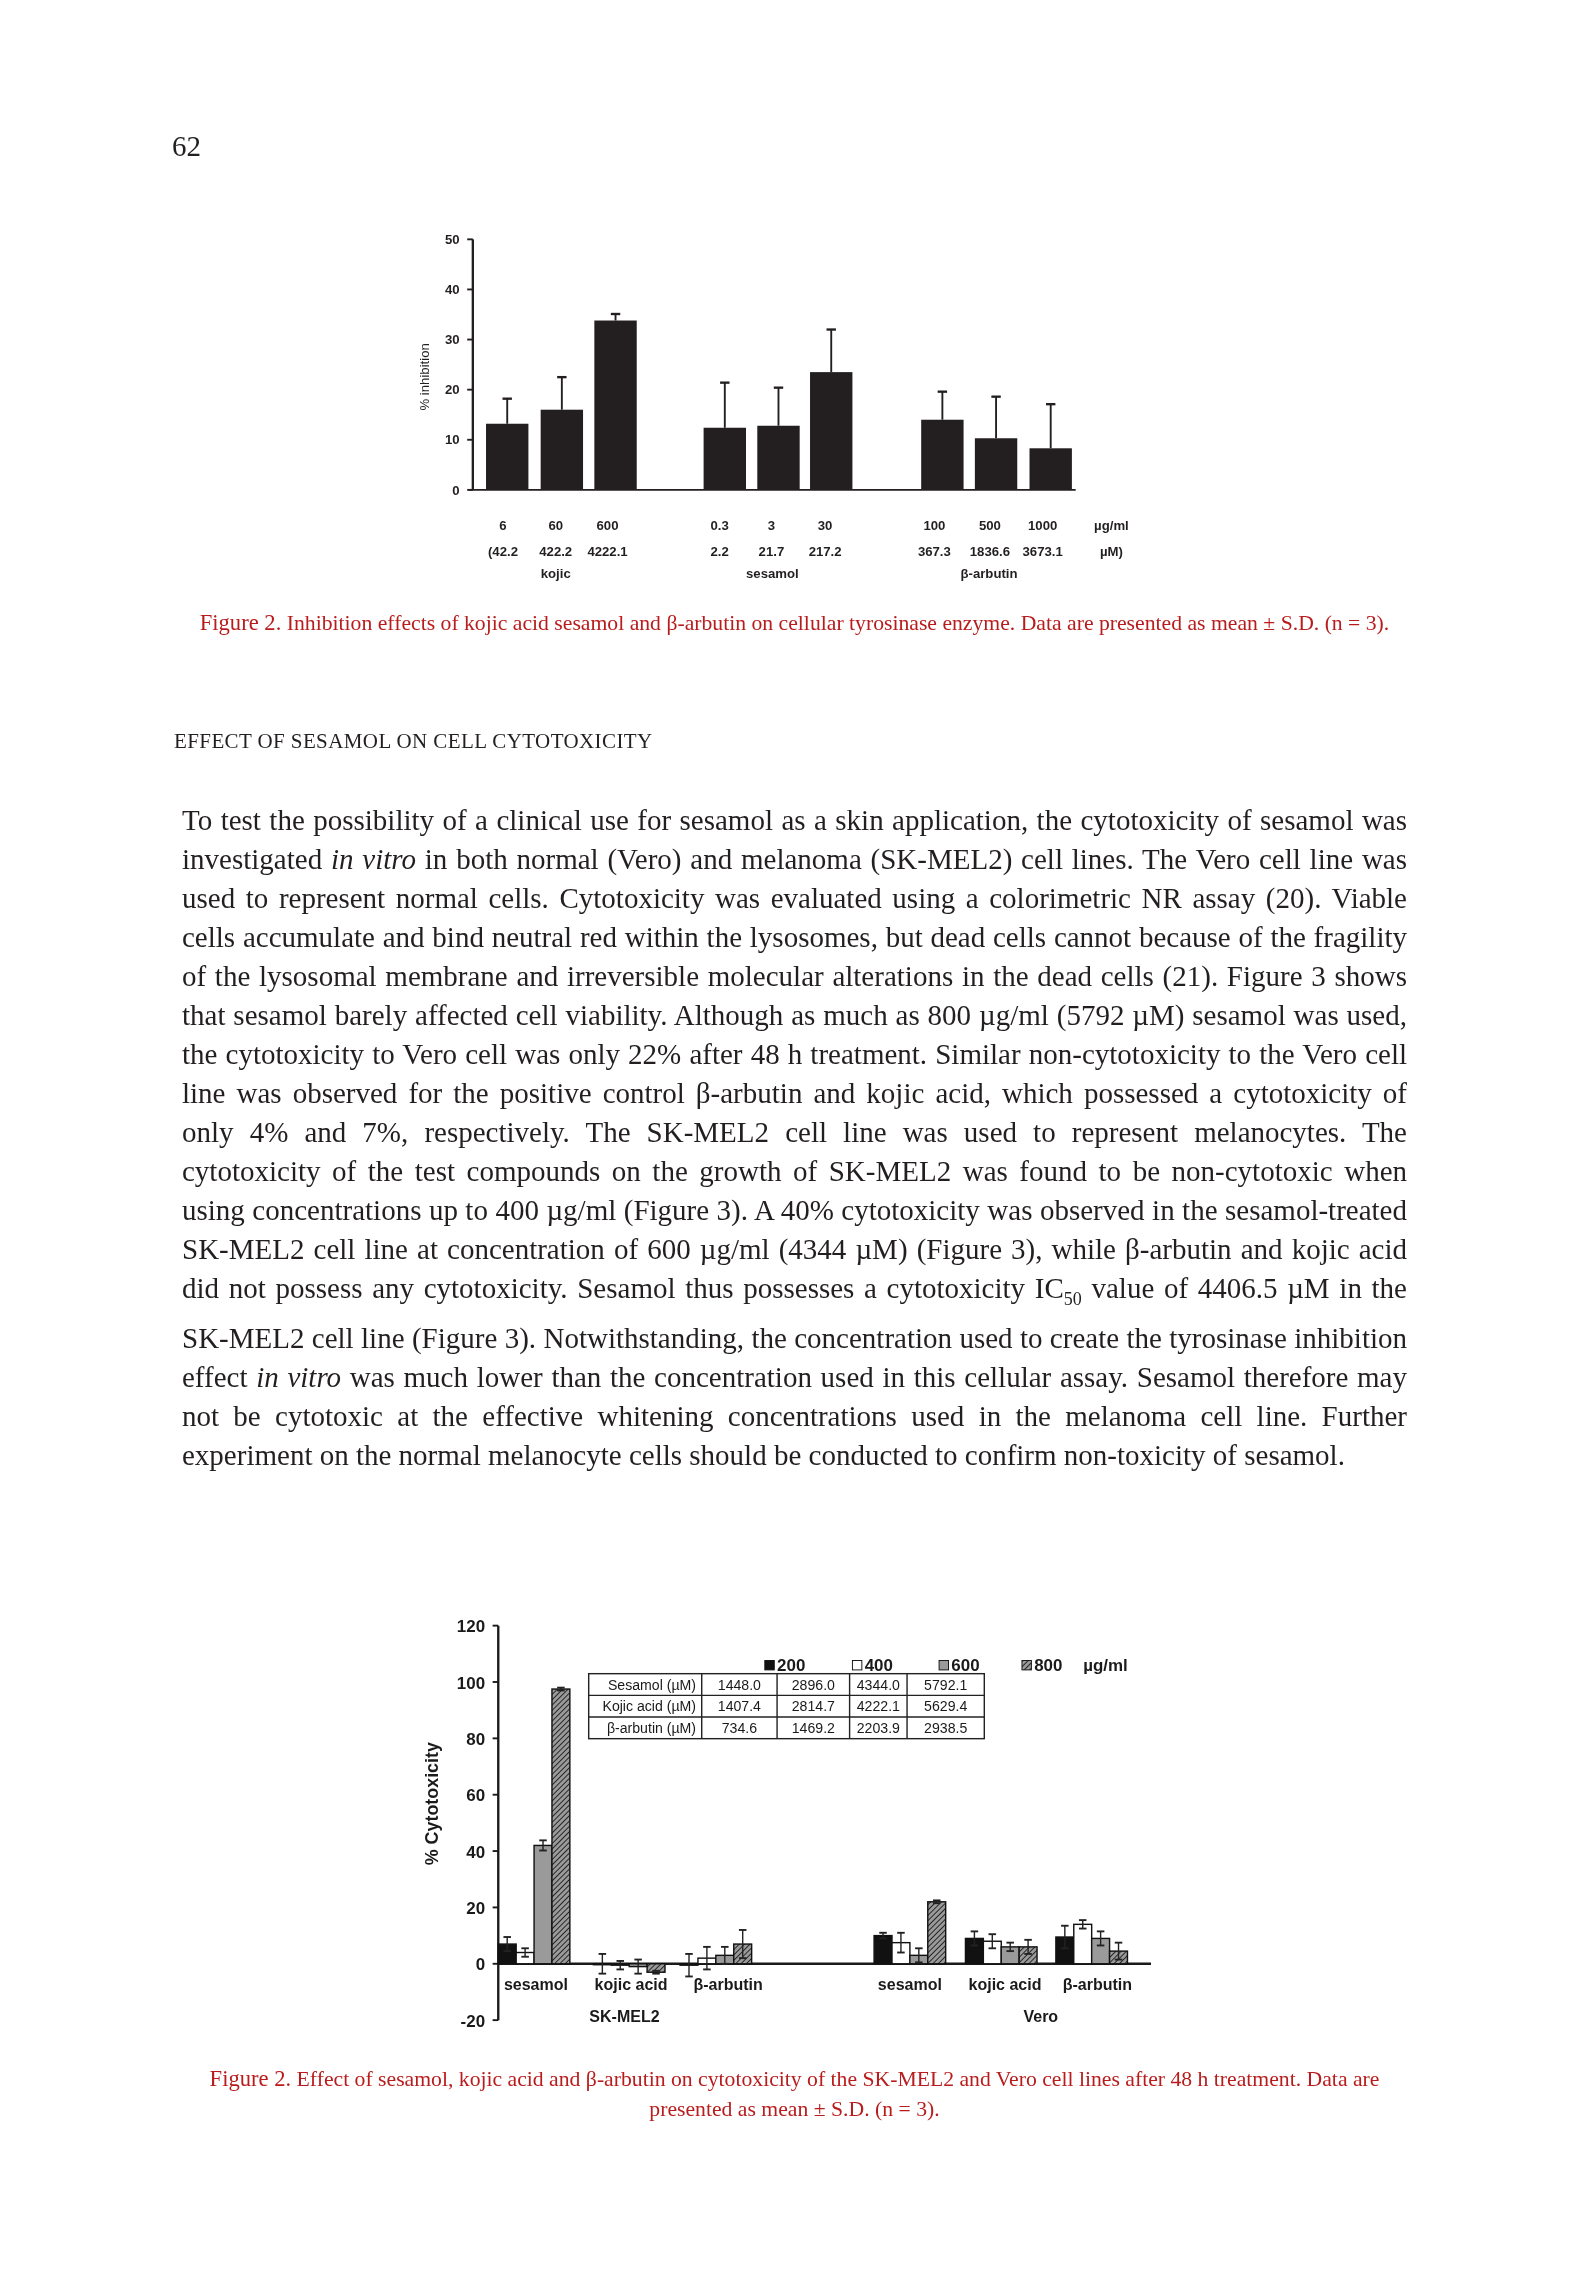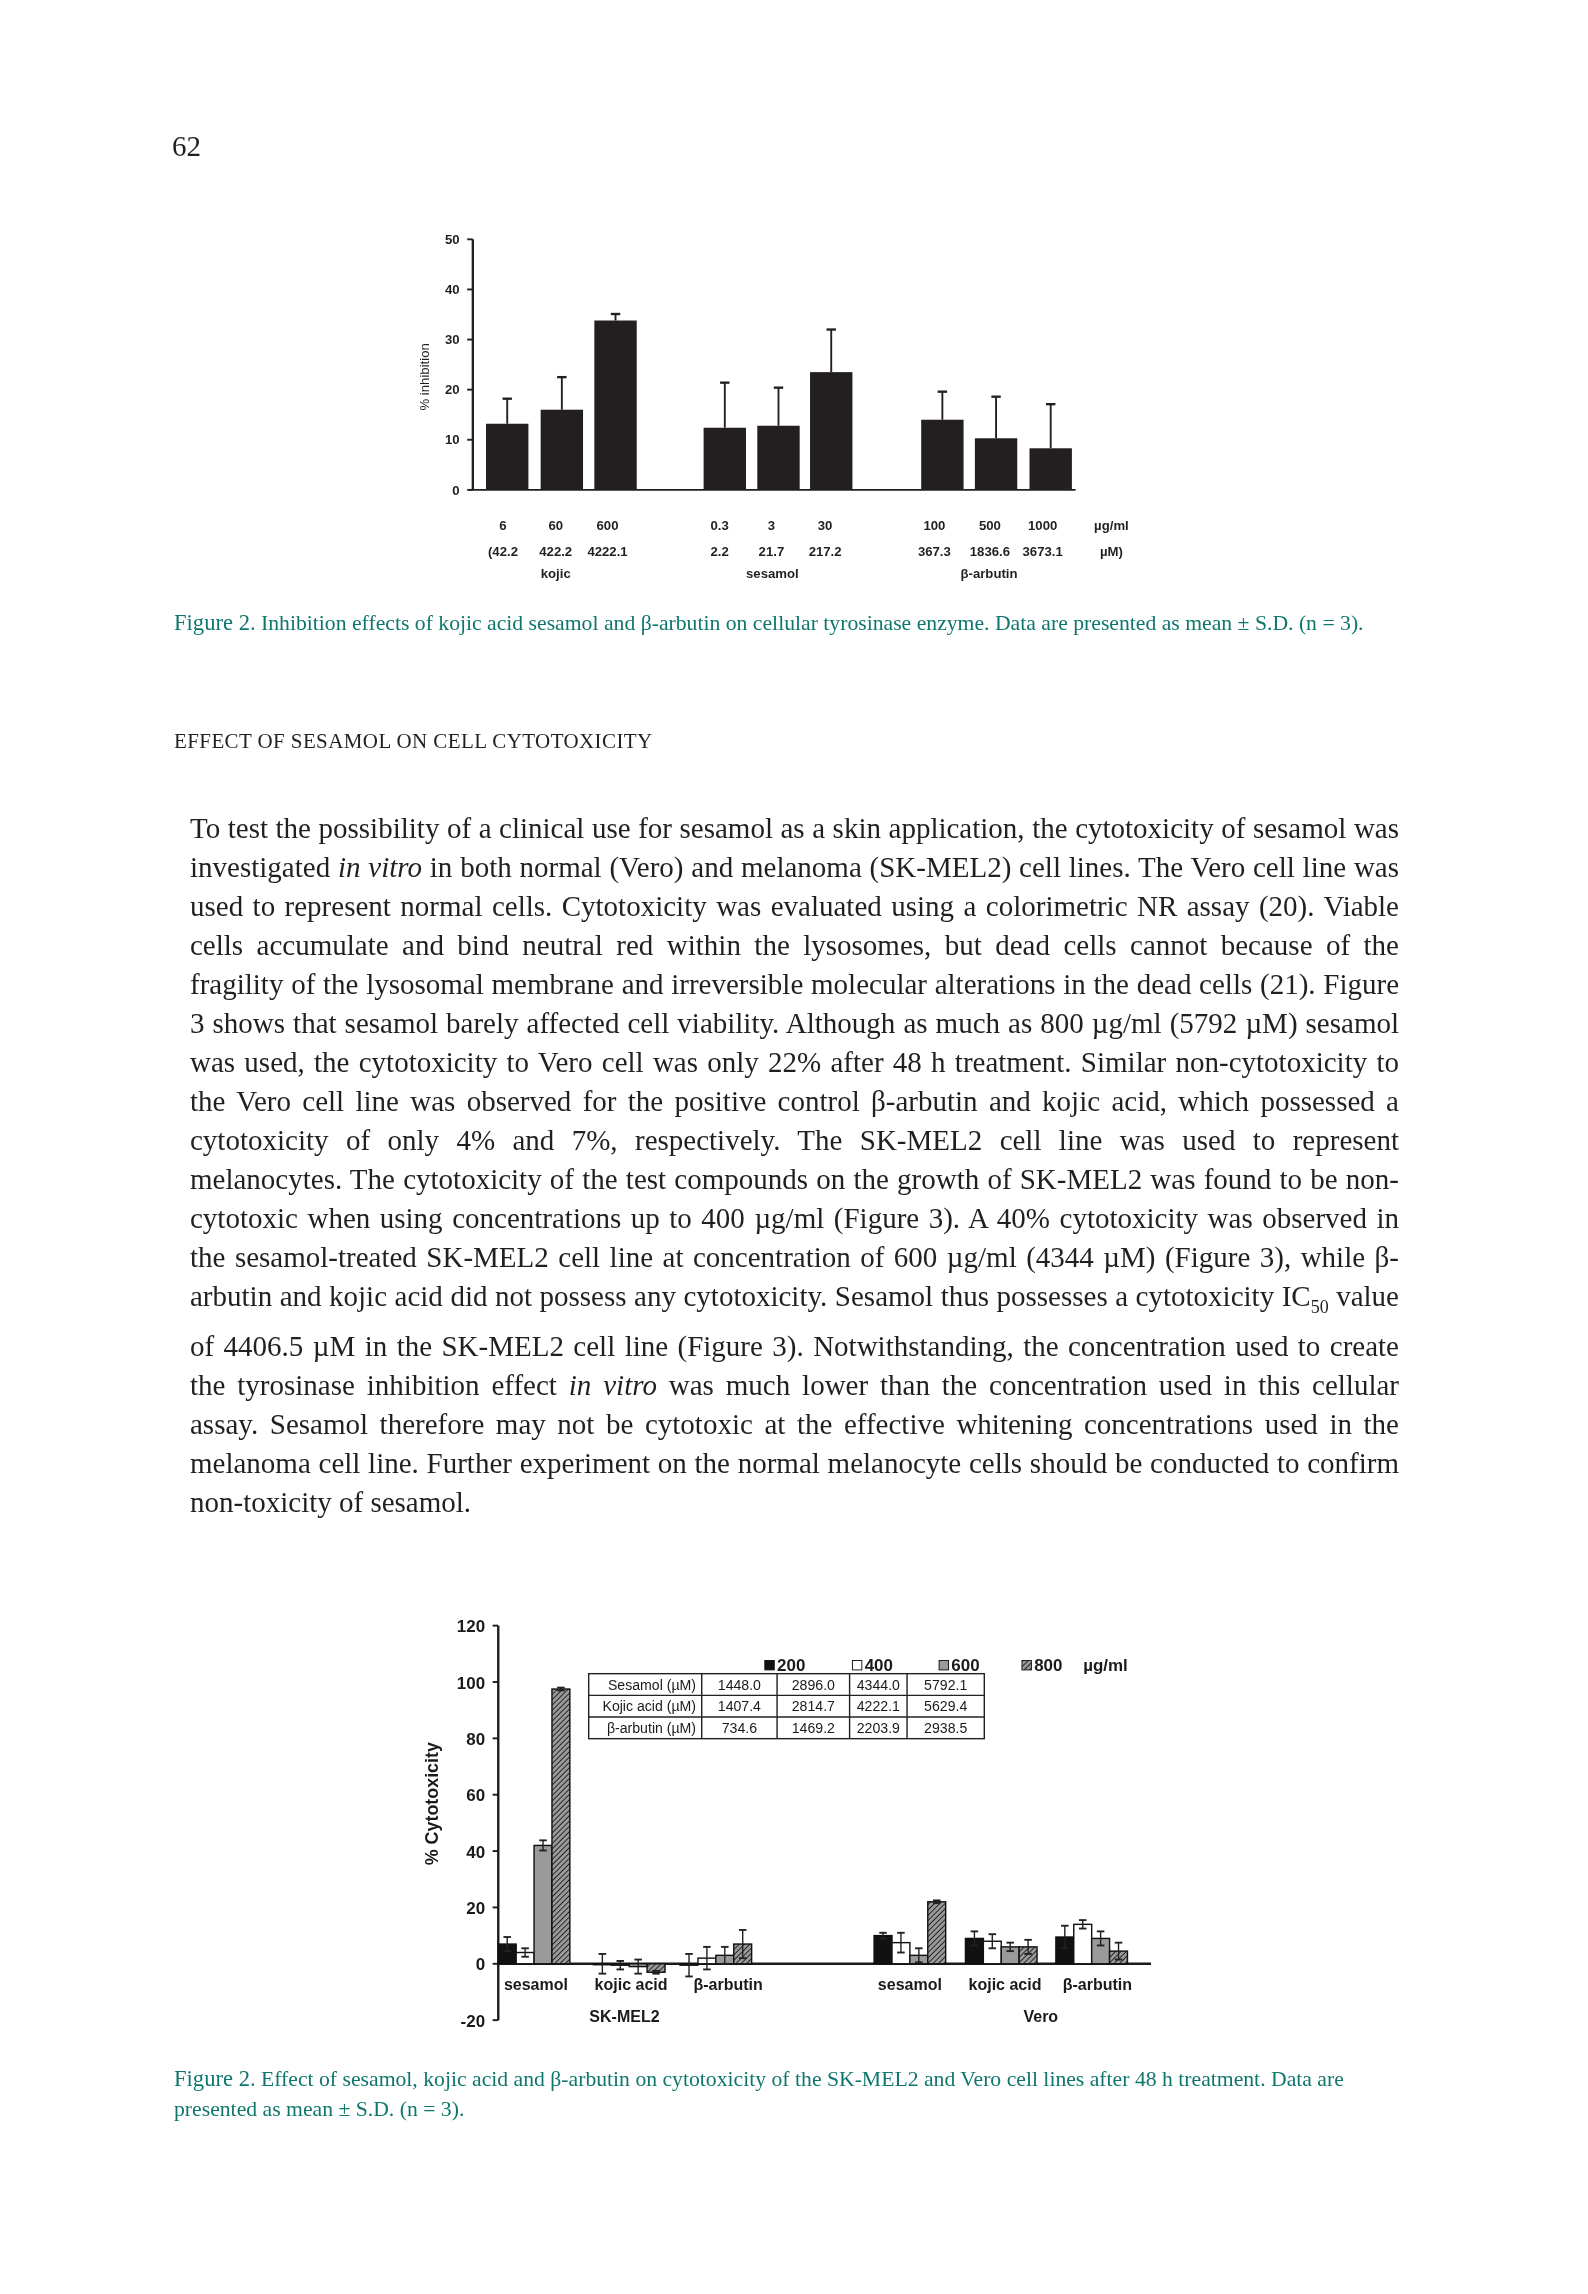--- a/index.html
+++ b/index.html
@@ -2,25 +2,25 @@
 <html style="font-size:15px"><head>
 <meta charset="utf-8">
 <style>
   html,body{margin:0;padding:0;background:#fff;}
   body{width:1589px;height:2295px;position:relative;overflow:hidden;font-family:"Liberation Serif","DejaVu Serif",serif;color:#231f20;}
   .abs{position:absolute;}
   .running-head{top:130px;left:0;width:1589px;height:38px;}
   .page-num{position:absolute;left:172px;top:0;font-size:29px;}
   .journal{position:absolute;left:0;width:1589px;text-align:center;top:0;font-size:28px;letter-spacing:0.3px;}
   svg text{font-family:"Liberation Sans","DejaVu Sans",sans-serif;}
-  .caption{left:174px;width:1241px;font-size:21.7px;line-height:30px;color:#0f766e;}
+  .caption{left:174px;width:1241px;font-size:21.7px;line-height:30px;color:#b91c1c;text-align:center;}
   .caption b{font-weight:normal;font-size:22.6px;}
   .section-head{left:174px;top:729px;font-size:21px;letter-spacing:0.4px;}
   .body-text{left:174px;top:793px;width:1241px;font-size:29px;line-height:39px;text-align:justify;}
-  .body-text p{margin:16px;}
+  .body-text p{margin:8px;}
   .body-text i{font-style:italic;}
 </style>
 </head>
 <body>
 
 <div class="abs running-head">
   <span class="page-num">62</span>
 </div>
 
 <svg class="abs" style="left:0;top:0;" width="1589" height="603" id="fig2" viewBox="0 0 1687 640">

